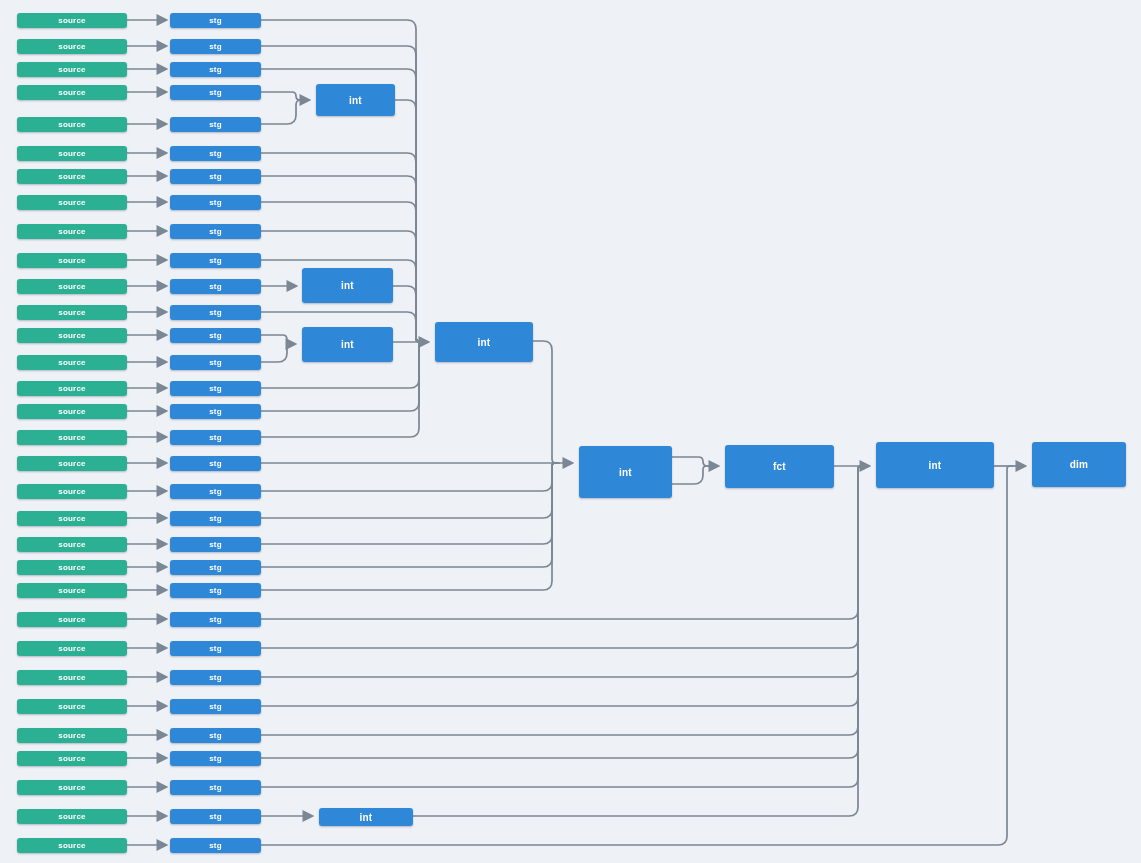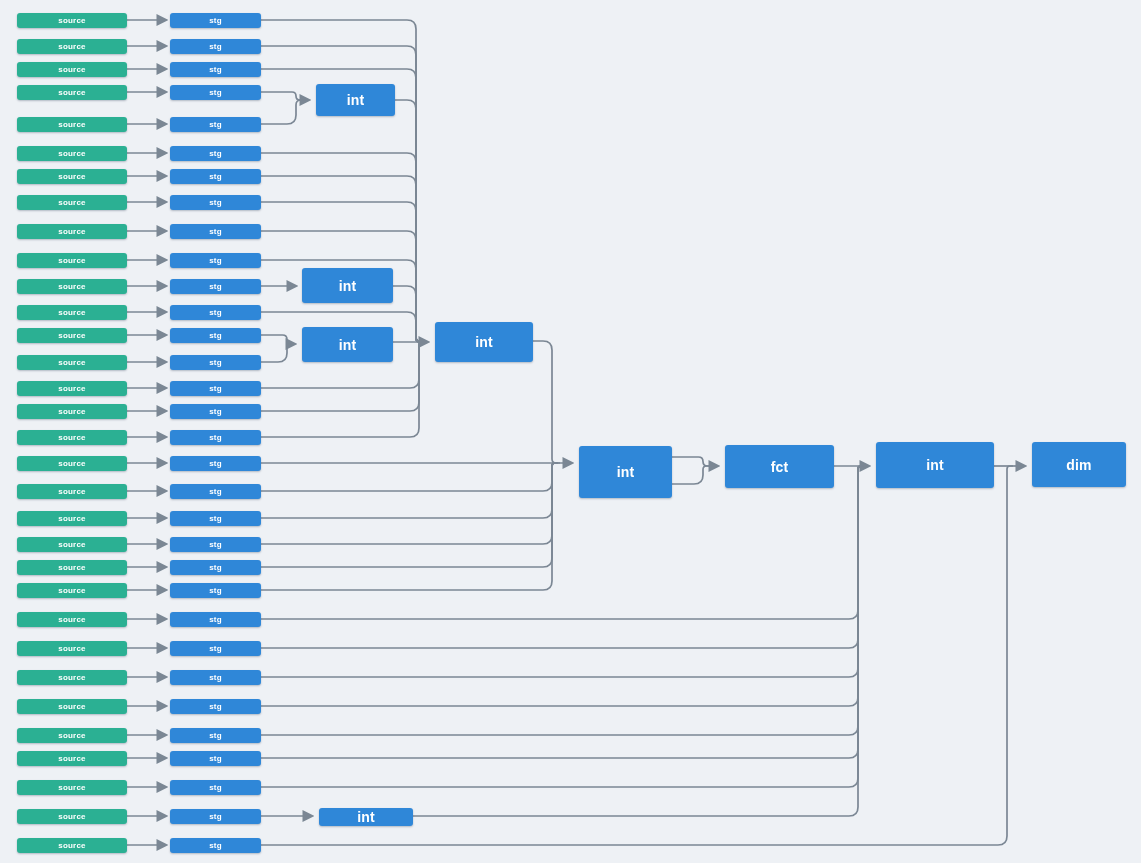--- a/index.html
+++ b/index.html
@@ -23,21 +23,21 @@
     color: #ffffff;
     font-weight: bold;
     font-size: 8px;
     letter-spacing: 0.2px;
     border-radius: 3px;
     box-shadow: 0 1px 2px rgba(20, 40, 70, 0.28);
     box-sizing: border-box;
     cursor: pointer;
     user-select: none;
   }
-  .node.big { font-size: 14px; }
+  .node.big { font-size: 10px; }
 </style>
 </head>
 <body style="background: rgb(238, 241, 245);">
 
 <div class="canvas">
   <svg class="edges" xmlns="http://www.w3.org/2000/svg">
     <defs>
       <marker id="arrow" viewBox="0 0 10 10" refX="8" refY="5" markerWidth="7" markerHeight="7" orient="auto-start-reverse">
         <path d="M 0 0 L 10 5 L 0 10 z" fill="#7B8794"></path>
       </marker>

